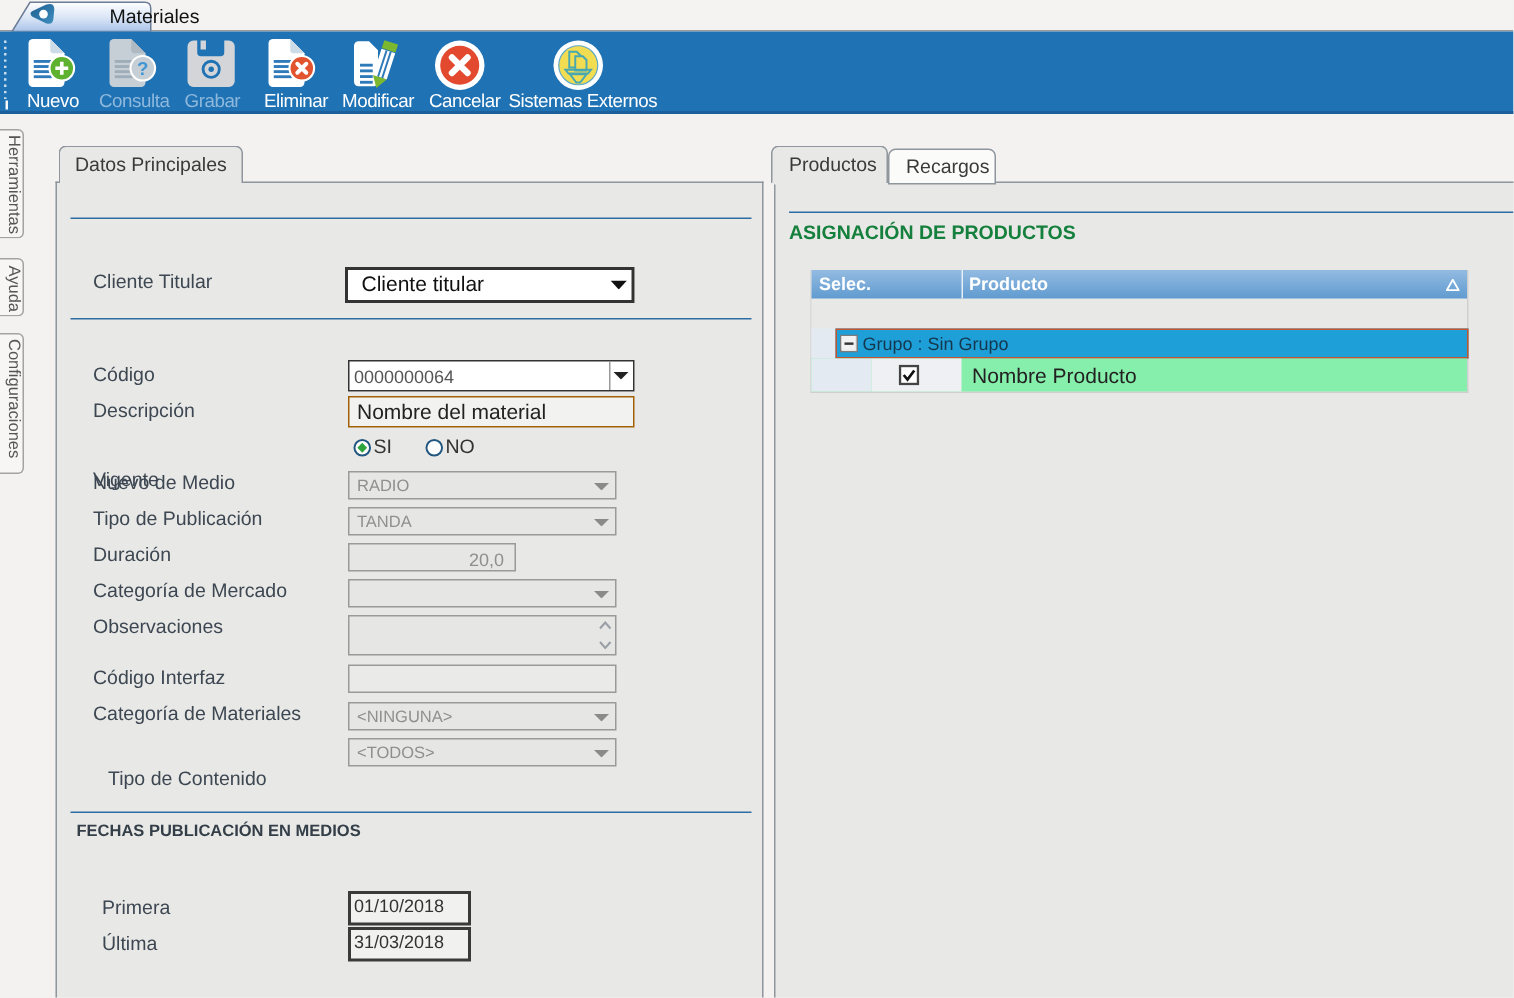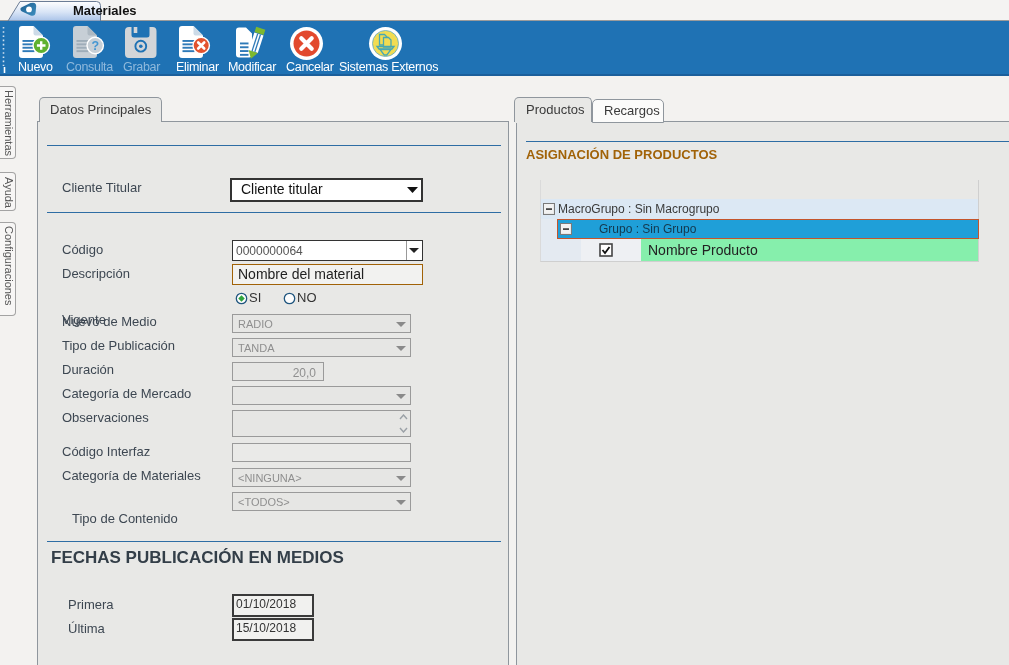--- a/index.html
+++ b/index.html
@@ -25,21 +25,21 @@
     </linearGradient>
     <linearGradient id="logog" x1="0" y1="0" x2="1" y2="1">
       <stop offset="0" stop-color="#1d5e8f"></stop>
       <stop offset="1" stop-color="#3e8fc0"></stop>
     </linearGradient>
   </defs>
   <path d="M20,1.5 L96.5,1.5 Q100.5,1.5 100.5,5.5 L100.5,21 L8,21 Z" fill="url(#tabg)" stroke="#6b7c95" stroke-width="1"></path>
   <path d="M20.5,9.7 Q20,8.2 21.7,7.3 L30.5,3.1 Q36.2,1.4 36.2,6.2 L35.6,12.6 Q35,16.9 30.6,15.5 L22,11.4 Q20.8,10.8 20.5,9.7 Z" fill="url(#logog)"></path>
   <circle cx="29" cy="9.4" r="2.9" fill="#ffffff"></circle>
 </svg>
-<div class="abs" style="left:41px;top:3px;font-size:13px;font-weight:bold;color:#111;padding-left:32px;">Materiales</div>
+<div class="abs" style="left:41px;top:3px;font-size:13px;font-weight:normal;color:#111;padding-left:32px;">Materiales</div>
 
 <div class="abs" style="left:0;top:21px;width:1009px;height:53px;background:#1f72b4;border-bottom:2px solid #1b5f9b;"></div>
 
 <svg class="abs" style="left:0;top:21px;" width="10" height="55" viewBox="0 0 10 55">
   <line x1="3.5" y1="6" x2="3.5" y2="45" stroke="#cfe0ef" stroke-width="1.6" stroke-dasharray="1.6 2.6"></line>
   <line x1="4.5" y1="46" x2="4.5" y2="52" stroke="#ffffff" stroke-width="1.6"></line>
 </svg>
 
 <svg class="abs" style="left:13px;top:25px;" width="420" height="38" viewBox="0 0 420 38">
   <defs>
@@ -191,21 +191,21 @@
   <svg class="dar" width="10" height="5">
       <path d="M0,0 h10 l-5,5 z" fill="#8a8a8a"></path>
     </svg>
 </div>
 <div class="abs dis" style="left:232px;top:338px;padding-left:15px;">
   <span class="dtx">TANDA</span>
   <svg class="dar" width="10" height="5">
       <path d="M0,0 h10 l-5,5 z" fill="#8a8a8a"></path>
     </svg>
 </div>
-<div class="abs dis" style="left:232px;top:362px;width:92px;">
+<div class="abs dis" style="left:232px;top:362px;width:112px;">
   <span style="position:absolute;right:7px;top:3px;font-size:12px;color:#8f8f8f;">20,0</span>
 </div>
 <div class="abs dis" style="left:232px;top:386px;">
   <svg class="dar" width="10" height="5">
       <path d="M0,0 h10 l-5,5 z" fill="#8a8a8a"></path>
     </svg>
 </div>
 
 <div class="abs dis" style="left:232px;top:410px;height:27px;">
   <svg style="position:absolute;right:2px;top:3px;" width="9" height="6">
@@ -224,61 +224,61 @@
     </svg>
 </div>
 <div class="abs dis" style="left:232px;top:492px;">
   <span class="dtx">&lt;TODOS&gt;</span>
   <svg class="dar" width="10" height="5">
       <path d="M0,0 h10 l-5,5 z" fill="#8a8a8a"></path>
     </svg>
 </div>
 
 <div class="abs" style="left:47px;top:541px;width:454px;height:1px;background:#2e6da4;"></div>
-<div class="abs" style="left:51px;top:548px;font-size:17px;font-weight:bold;color:#333e48;">FECHAS PUBLICACIÓN EN MEDIOS</div>
+<div class="abs" style="left:51px;top:548px;font-size:11px;font-weight:bold;color:#333e48;">FECHAS PUBLICACIÓN EN MEDIOS</div>
 <div class="abs lbl" style="left:68px;top:597px;">Primera</div>
 <div class="abs lbl" style="left:68px;top:621px;">Última</div>
 <div class="abs" style="left:232px;top:594px;width:78px;height:19px;background:#f1f1ef;border:2px solid #3a3a3a;">
   <span style="position:absolute;left:2px;top:1px;font-size:12px;color:#333;">01/10/2018</span>
 </div>
 <div class="abs" style="left:232px;top:618px;width:78px;height:19px;background:#f1f1ef;border:2px solid #3a3a3a;">
-  <span style="position:absolute;left:2px;top:1px;font-size:12px;color:#333;">15/10/2018</span>
+  <span style="position:absolute;left:2px;top:1px;font-size:12px;color:#333;">31/03/2018</span>
 </div>
 
 <div class="abs" style="left:516px;top:121px;width:493px;height:544px;background:#e8e8e6;border-top:1px solid #8f969d;border-left:1px solid #8f969d;"></div>
 
 <div class="abs" style="left:592px;top:99px;width:70px;height:22px;background:#fbfbfa;border:1px solid #8f969d;border-radius:5px 5px 0 0;"></div>
 <div class="abs" style="left:604px;top:103px;font-size:13px;color:#3a3a3a;">Recargos</div>
 <div class="abs" style="left:514px;top:97px;width:76px;height:24px;background:#e8e8e6;border:1px solid #8f969d;border-bottom:none;border-radius:5px 5px 0 0;"></div>
 <div class="abs" style="left:515px;top:121px;width:74px;height:2px;background:#e8e8e6;"></div>
 <div class="abs" style="left:526px;top:102px;font-size:13px;color:#3a3a3a;">Productos</div>
 
 <div class="abs" style="left:526px;top:141px;width:483px;height:1px;background:#2e6da4;"></div>
-<div class="abs" style="left:526px;top:147px;font-size:13px;font-weight:bold;color:#a16207;">ASIGNACIÓN DE PRODUCTOS</div>
+<div class="abs" style="left:526px;top:147px;font-size:13px;font-weight:bold;color:#15803d;">ASIGNACIÓN DE PRODUCTOS</div>
 
 <div class="abs" style="left:540px;top:180px;width:437px;height:81px;border-right:1px solid #cfcfcf;border-bottom:1px solid #cfcfcf;border-left:1px solid #dadada;box-sizing:content-box;">
 
-
-  <div style="position:absolute;left:0;top:19px;width:437px;height:20px;background:#dce8f4;">
-    <svg style="position:absolute;left:2px;top:4px;" width="12" height="12">
-      <rect x="0.5" y="0.5" width="11" height="11" fill="#e8e8e8" stroke="#7a7a7a"></rect>
-      <rect x="1" y="1" width="9" height="9" fill="#f2f2f2"></rect>
-      <rect x="3" y="5.3" width="6" height="1.6" fill="#333"></rect>
-    </svg>
-    <span style="position:absolute;left:17px;top:3px;font-size:12px;color:#3a3a3a;">MacroGrupo : Sin Macrogrupo</span>
+  <div style="position:absolute;left:0;top:0;width:437px;height:19px;background:linear-gradient(#93bbe1,#609bd0);">
+    <span style="position:absolute;left:5px;top:2px;font-size:12px;font-weight:bold;color:#fff;">Selec.</span>
+    <span style="position:absolute;left:100px;top:0;width:1px;height:19px;background:#e8eef5;"></span>
+    <span style="position:absolute;left:105px;top:2px;font-size:12px;font-weight:bold;color:#fff;">Producto</span>
+    <svg style="position:absolute;right:5px;top:6px;" width="9" height="8">
+        <path d="M4.5,0.5 L8.5,7.5 H0.5 Z" fill="none" stroke="#fff" stroke-width="1.2"></path>
+      </svg>
   </div>
+
 
   <div style="position:absolute;left:0;top:39px;width:437px;height:20px;background:#e4eaf1;">
     <div style="position:absolute;left:16px;top:0;width:420px;height:18px;background:#1f9fd8;border:1px solid #c4552c;">
       <svg style="position:absolute;left:2px;top:3px;" width="12" height="12">
         <rect x="0.5" y="0.5" width="11" height="11" fill="#e8e8e8" stroke="#7a7a7a"></rect>
         <rect x="1" y="1" width="9" height="9" fill="#f2f2f2"></rect>
         <rect x="3" y="5.3" width="6" height="1.6" fill="#333"></rect>
       </svg>
-      <span style="position:absolute;left:17px;top:2px;font-size:12px;color:#14384d;margin-left:24px;">Grupo : Sin Grupo</span>
+      <span style="position:absolute;left:17px;top:2px;font-size:12px;color:#14384d;">Grupo : Sin Grupo</span>
     </div>
   </div>
 
   <div style="position:absolute;left:0;top:59px;width:437px;height:22px;background:#86efac;">
     <div style="position:absolute;left:0;top:0;width:40px;height:22px;background:#e4eaf1;"></div>
     <div style="position:absolute;left:40px;top:0;width:60px;height:22px;background:#eef0f3;"></div>
     <svg style="position:absolute;left:58px;top:4px;" width="14" height="14">
       <rect x="1" y="1" width="12" height="12" fill="#fff" stroke="#444" stroke-width="1.6"></rect>
       <path d="M3.5,7 l2.5,3 l4.5,-6" fill="none" stroke="#111" stroke-width="1.8"></path>
     </svg>

